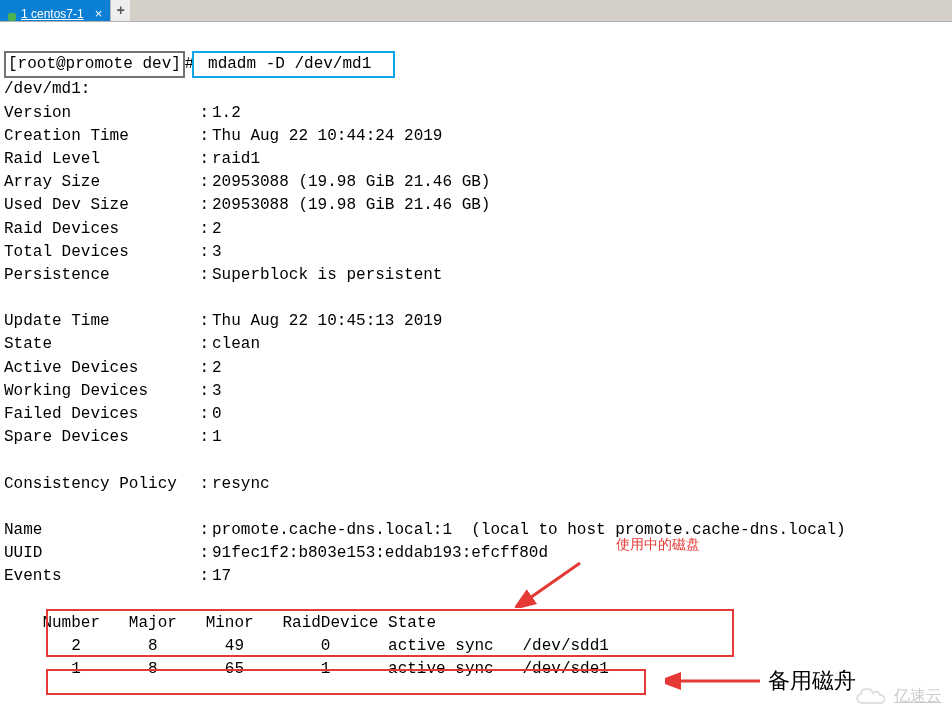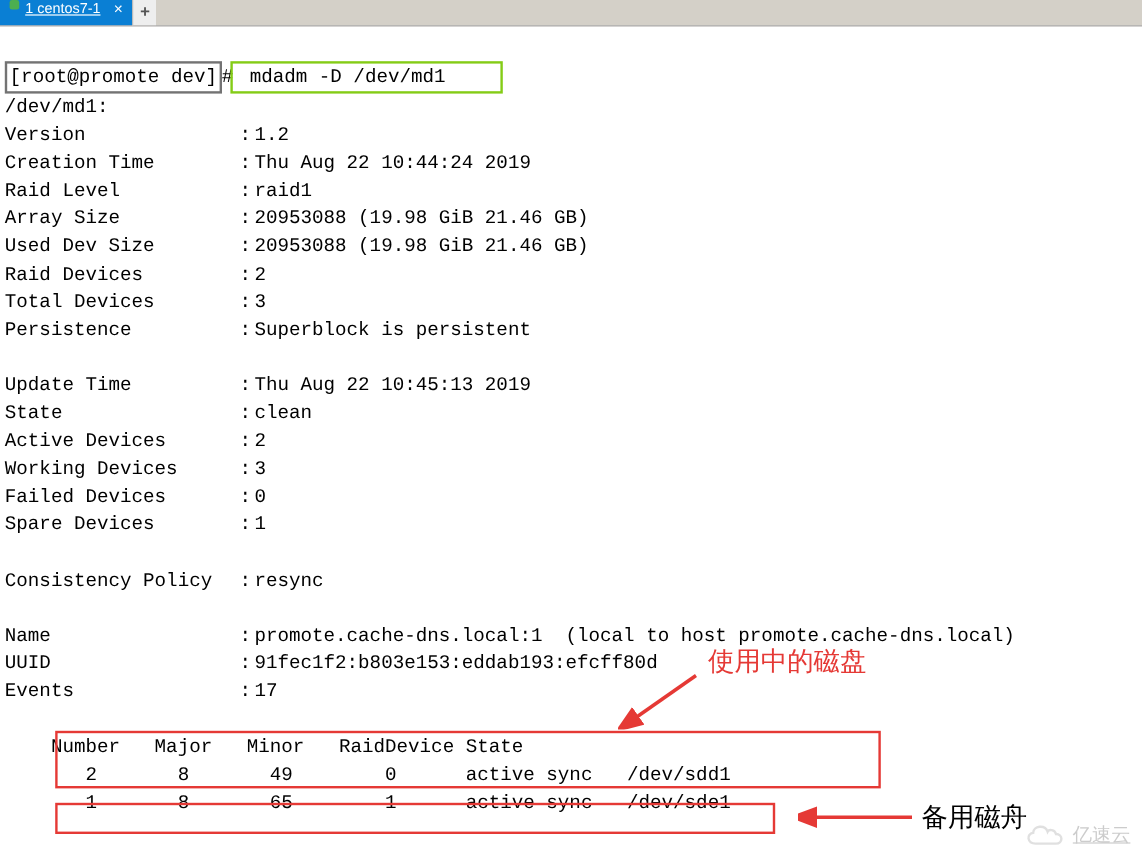--- a/index.html
+++ b/index.html
@@ -17,21 +17,21 @@
       background: #d4d0c8;
       height: 22px;
       display: flex;
       align-items: stretch;
       border-bottom: 1px solid #b0b0b0;
     }
     .tab {
       background: #0a7fd4;
       color: #ffffff;
       display: flex;
-      align-items: flex-start;
+      align-items: flex-end;
       padding: 0 8px;
       font-size: 12px;
       font-family: Tahoma, Arial, sans-serif;
       gap: 5px;
     }
     .tab-dot {
       width: 8px; height: 8px; background: #4caf50; border-radius: 2px;
     }
     .tab-label { text-decoration: underline; }
     .tab-close {
@@ -51,23 +51,23 @@
       white-space: pre;
       font-size: 16px;
       position: relative;
     }
     .prompt-box {
       border: 2px solid #737373;
       display: inline-block;
       padding: 0 2px;
     }
     .cmd-box {
-      border: 2px solid #84cc16;
+      border: 2px solid #0ea5e9;
       display: inline-block;
-      padding: 0 36px 0 4px;
+      padding: 0 12px 0 4px;
       margin-left: -2px;
     }
     .row-box1 {
       position: absolute;
       border: 2px solid #e53935;
       left: 46px;
       top: 609px;
       width: 688px;
       height: 48px;
     }
@@ -75,23 +75,23 @@
       position: absolute;
       border: 2px solid #e53935;
       left: 46px;
       top: 669px;
       width: 600px;
       height: 26px;
     }
     .cn-label1 {
       position: absolute;
       color: #e53935;
-      left: 590px;
+      left: 616px;
       top: 536px;
-      font-size: 22px;
+      font-size: 14px;
       font-family: "SimSun", "Microsoft YaHei", sans-serif;
     }
     .cn-label2 {
       position: absolute;
       color: #000000;
       left: 768px;
       top: 666px;
       font-size: 22px;
       font-family: "SimSun", "Microsoft YaHei", sans-serif;
     }

